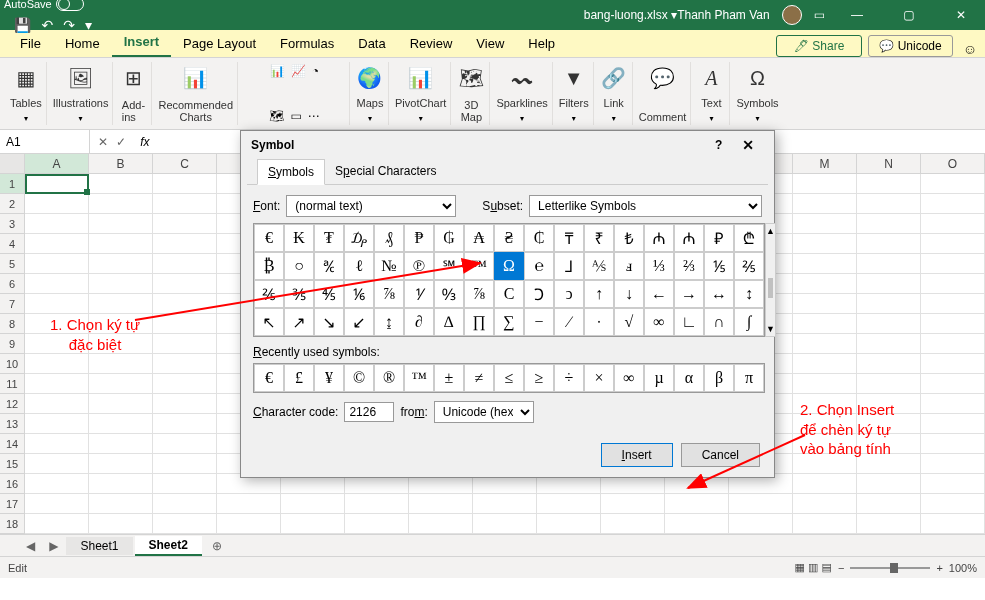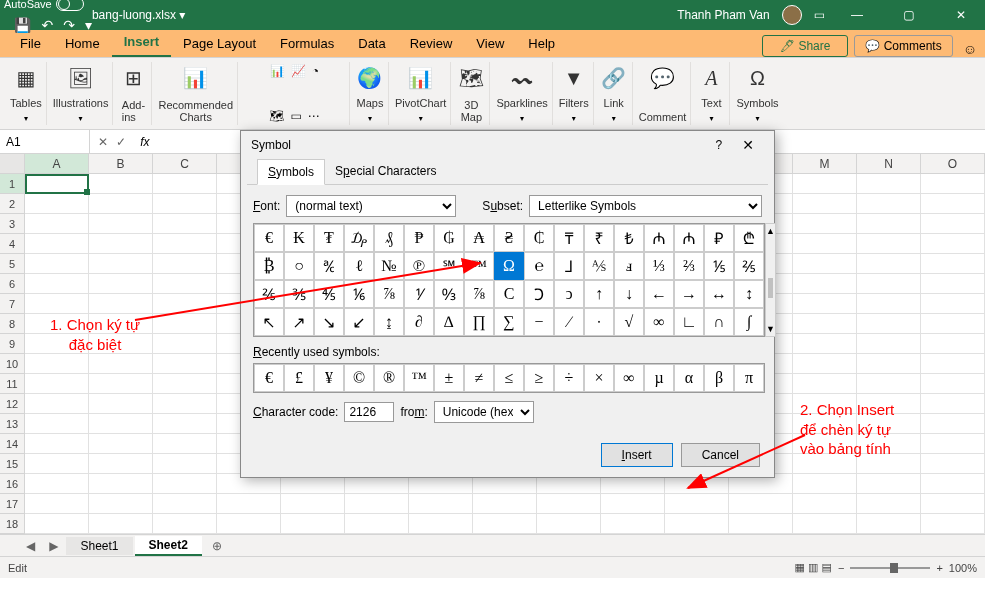--- a/index.html
+++ b/index.html
@@ -6,27 +6,27 @@
 body { background: #fff; width: 985px; height: 600px; overflow: hidden; position: relative; font-size: 12px; }
 
 
 .titlebar { background: #217346; height: 30px; display: flex; align-items: center; color: #fff; padding: 0 4px; }
 .titlebar .left { display: flex; align-items: flex-start; gap: 6px; flex-direction: column; }
 .titlebar .autosave { font-size: 11px; display: flex; align-items: center; gap: 4px; }
 .titlebar .toggle { width: 28px; height: 14px; border: 1px solid #fff; border-radius: 7px; position: relative; }
 .titlebar .toggle::after { content: ""; position: absolute; width: 10px; height: 10px; border: 1px solid #fff; border-radius: 50%; left: 1px; top: 0px; }
 .titlebar .qat { display: flex; gap: 10px; margin-left: 10px; }
 .titlebar .qat span { font-size: 14px; cursor: pointer; }
-.titlebar .center { flex: 1; text-align: left; font-size: 12px; }
+.titlebar .center { flex: 1; text-align: right; font-size: 12px; }
 .titlebar .right { display: flex; align-items: center; gap: 12px; }
 .titlebar .avatar { width: 20px; height: 20px; border-radius: 50%; background: #8b6f47; border: 1px solid #fff; }
 .titlebar .winbtn { width: 40px; text-align: center; font-size: 12px; cursor: pointer; }
 
 
-.ribbon-tabs { background: #fdba74; height: 28px; display: flex; align-items: end; border-bottom: 1px solid #d4d4d4; padding: 0 8px; }
+.ribbon-tabs { background: #fef9c3; height: 28px; display: flex; align-items: end; border-bottom: 1px solid #d4d4d4; padding: 0 8px; }
 .ribbon-tabs .tab { padding: 6px 12px; font-size: 13px; cursor: pointer; }
 .ribbon-tabs .tab.active { color: #217346; border-bottom: 2px solid #217346; font-weight: 600; }
 .ribbon-tabs .spacer { flex: 1; }
 .ribbon-tabs .share { border: 1px solid #217346; color: #217346; padding: 3px 17px; border-radius: 3px; font-size: 12px; margin-right: 6px; cursor: pointer; }
 .ribbon-tabs .comments { border: 1px solid #999; padding: 3px 10px; border-radius: 3px; font-size: 12px; cursor: pointer; }
 .ribbon-tabs .smiley { margin-left: 10px; font-size: 14px; }
 
 
 .ribbon { background: #f3f2f1; height: 72px; display: flex; padding: 4px 6px; border-bottom: 1px solid #d4d4d4; gap: 2px; }
 .group { display: flex; flex-direction: column; align-items: center; justify-content: space-between; padding: 2px 4px; border-right: 1px solid #e1dfdd; }
@@ -67,21 +67,21 @@
 
 
 .status { height: 22px; background: #f3f2f1; border-top: 1px solid #d4d4d4; display: flex; align-items: center; padding: 0 8px; font-size: 11px; color: #444; }
 .status .spacer { flex: 1; }
 .status .zoom { display: flex; align-items: center; gap: 6px; }
 .status .slider { width: 80px; height: 2px; background: #999; position: relative; }
 .status .slider::after { content: ""; position: absolute; left: 50%; top: -4px; width: 8px; height: 10px; background: #666; }
 
 
 .dialog { position: absolute; left: 240px; top: 130px; width: 535px; background: #f0f0f0; border: 1px solid #888; box-shadow: 3px 3px 12px rgba(0,0,0,0.3); }
-.dlg-title { height: 28px; display: flex; align-items: center; padding: 0 10px; font-size: 12px; }
+.dlg-title { height: 28px; display: flex; align-items: center; padding: 0 10px; font-size: 12px; font-weight: bold; }
 .dlg-title .sp { flex: 1; }
 .dlg-title .q { padding: 0 10px; cursor: pointer; }
 .dlg-title .x { padding: 0 10px; cursor: pointer; font-size: 14px; }
 .dlg-tabs { display: flex; padding: 0 10px; border-bottom: 1px solid #ccc; margin: 0 6px; }
 .dlg-tabs .dtab { padding: 5px 10px; font-size: 12px; cursor: pointer; }
 .dlg-tabs .dtab.active { background: #fff; border: 1px solid #ccc; border-bottom: 1px solid #fff; margin-bottom: -1px; }
 .dlg-body { padding: 10px 12px; background: #f0f0f0; }
 .row-ctrl { display: flex; align-items: center; gap: 6px; margin-bottom: 6px; font-size: 12px; }
 .row-ctrl select, .row-ctrl input { font-size: 12px; padding: 2px 4px; border: 1px solid #999; background: #fff; }
 .symgrid { border: 1px solid #999; background: #fff; display: inline-block; }
@@ -139,21 +139,21 @@
   <div class="tab">Home</div>
   <div class="tab active">Insert</div>
   <div class="tab">Page Layout</div>
   <div class="tab">Formulas</div>
   <div class="tab">Data</div>
   <div class="tab">Review</div>
   <div class="tab">View</div>
   <div class="tab">Help</div>
   <div class="spacer"></div>
   <div class="share">🖊 <span>Share</span></div>
-  <div class="comments">💬 <span>Comments</span></div>
+  <div class="comments">💬 <span>Unicode</span></div>
   <div class="smiley">☺</div>
 </div>
 
 <div class="ribbon">
   <div class="group">
       <div class="icn">▦</div>
       <div class="lbl">Tables</div>
       <div class="drop">▾</div>
     </div>
   <div class="group">

